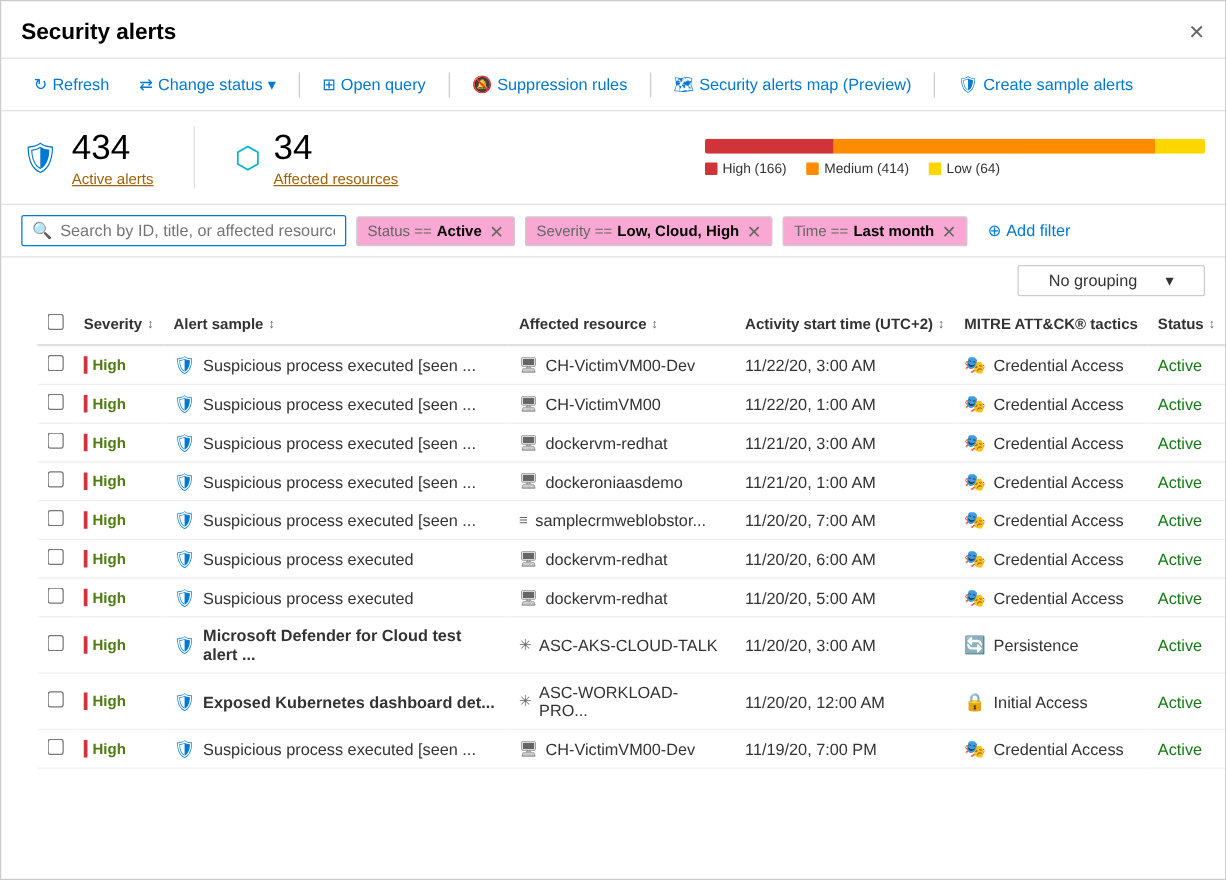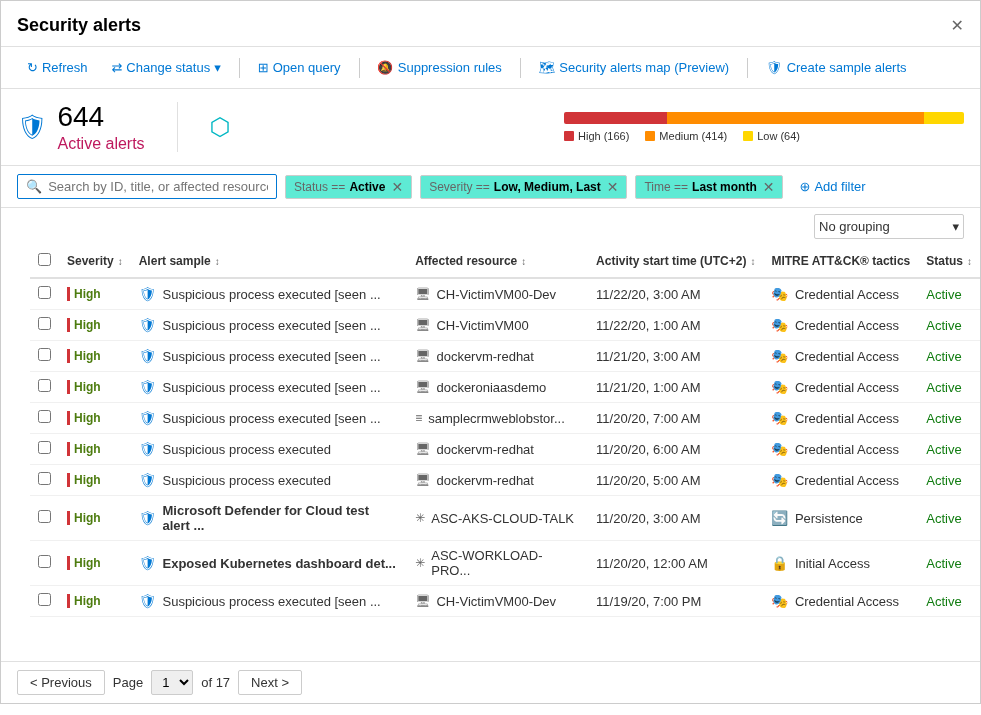--- a/index.html
+++ b/index.html
@@ -12,44 +12,44 @@
     .close-btn { font-size: 16px; cursor: pointer; color: #666; background: none; border: none; }
 
     .toolbar { display: flex; align-items: center; padding: 8px 16px; border-bottom: 1px solid #e0e0e0; gap: 4px; flex-wrap: wrap; }
     .toolbar-btn { display: flex; align-items: center; gap: 4px; padding: 5px 10px; background: none; border: none; cursor: pointer; color: #0078d4; font-size: 13px; border-radius: 2px; }
     .toolbar-divider { width: 1px; height: 20px; background: #ccc; margin: 0 4px; }
 
     .stats-bar { display: flex; align-items: center; padding: 12px 16px; border-bottom: 1px solid #e0e0e0; gap: 32px; }
     .stat-item { display: flex; align-items: center; gap: 10px; }
     .stat-icon { font-size: 24px; }
     .stat-number { font-size: 28px; font-weight: 300; color: #000; }
-    .stat-label { font-size: 16px; color: #be185d; margin-top: 2px; }
+    .stat-label { font-size: 12px; color: #a16207; margin-top: 2px; text-decoration: underline; }
     .stat-divider { width: 1px; height: 50px; background: #e0e0e0; }
 
     .severity-chart { margin-left: auto; }
     .severity-chart-title { font-size: 12px; color: #333; margin-bottom: 6px; }
     .severity-bar { display: flex; height: 12px; width: 400px; border-radius: 2px; overflow: hidden; }
     .severity-bar-high { background: #d13438; }
     .severity-bar-medium { background: #ff8c00; }
     .severity-bar-low { background: #ffd700; }
     .severity-legend { display: flex; gap: 16px; margin-top: 6px; font-size: 11px; }
     .legend-item { display: flex; align-items: center; gap: 4px; }
     .legend-dot { width: 10px; height: 10px; border-radius: 1px; }
 
     .filter-bar { display: flex; align-items: center; padding: 8px 16px; gap: 8px; flex-wrap: wrap; border-bottom: 1px solid #e0e0e0; }
     .search-box { display: flex; align-items: center; border: 1px solid #0078d4; border-radius: 2px; padding: 4px 8px; gap: 6px; width: 260px; }
     .search-box input { border: none; outline: none; font-size: 13px; width: 100%; color: #333; }
-    .filter-chip { display: flex; align-items: center; gap: 4px; padding: 3px 8px; border: 1px solid #ccc; border-radius: 2px; background: #5eead4; font-size: 12px; cursor: pointer; text-align: right; }
+    .filter-chip { display: flex; align-items: center; gap: 4px; padding: 3px 8px; border: 1px solid #ccc; border-radius: 2px; background: #f9a8d4; font-size: 12px; cursor: pointer; text-align: right; }
     .filter-chip .chip-key { color: #666; }
     .filter-chip .chip-val { font-weight: 600; color: #000; }
     .filter-chip .chip-close { color: #666; font-size: 14px; cursor: pointer; margin-left: 2px; }
     .add-filter-btn { display: flex; align-items: center; gap: 4px; padding: 3px 8px; background: none; border: none; color: #0078d4; cursor: pointer; font-size: 13px; }
 
     .grouping-bar { display: flex; justify-content: flex-end; padding: 6px 16px; }
-    .grouping-select { display: flex; align-items: center; border: 1px solid #ccc; border-radius: 2px; padding: 4px 4px; font-size: 13px; cursor: pointer; gap: 20px; min-width: 150px; justify-content: space-between; }
+    .grouping-select { display: flex; align-items: center; border: 1px solid #ccc; border-radius: 2px; padding: 4px 24px; font-size: 13px; cursor: pointer; gap: 20px; min-width: 150px; justify-content: space-between; }
 
     .table-container { flex: 1; overflow-y: auto; padding-left: 29px; }
     table { width: 100%; border-collapse: collapse; }
     thead tr { border-bottom: 2px solid #e0e0e0; }
     thead th { padding: 8px 8px; text-align: left; font-size: 12px; font-weight: 600; color: #333; white-space: nowrap; position: sticky; top: 0; background: #fff; z-index: 10; }
     .th-inner { display: flex; align-items: center; gap: 4px; }
     .sort-icon { color: #666; font-size: 10px; }
     tbody tr { border-bottom: 1px solid #f0f0f0; }
     td { padding: 7px 8px; font-size: 13px; vertical-align: middle; }
 
@@ -113,27 +113,31 @@
     <button class="toolbar-btn">
       <span>🛡</span>
       <span>Create sample alerts</span>
     </button>
   </div>
 
   <div class="stats-bar">
     <div class="stat-item">
       <span class="stat-icon" style="color:#0078d4;">🛡</span>
       <div>
-        <div class="stat-number">644</div>
+        <div class="stat-number">434</div>
         <div class="stat-label">Active alerts</div>
       </div>
     </div>
     <div class="stat-divider"></div>
     <div class="stat-item">
       <span class="stat-icon" style="color:#00b7c3;">⬡</span>
+      <div>
+        <div class="stat-number">34</div>
+        <div class="stat-label">Affected resources</div>
+      </div>
     </div>
     <div class="severity-chart">
       <div class="severity-bar">
         <div class="severity-bar-high" id="bar-high" style="width: 25.7764%;"></div>
         <div class="severity-bar-medium" id="bar-medium" style="width: 64.2857%;"></div>
         <div class="severity-bar-low" id="bar-low" style="width: 9.93789%;"></div>
       </div>
       <div class="severity-legend">
         <div class="legend-item">
           <div class="legend-dot" style="background:#d13438;"></div>
@@ -156,21 +160,21 @@
       <span style="color:#666;">🔍</span>
       <input type="text" placeholder="Search by ID, title, or affected resource" style="">
     </div>
     <div class="filter-chip">
       <span class="chip-key">Status == </span>
       <span class="chip-val">Active</span>
       <span class="chip-close">✕</span>
     </div>
     <div class="filter-chip">
       <span class="chip-key">Severity == </span>
-      <span class="chip-val">Low, Medium, Last</span>
+      <span class="chip-val">Low, Cloud, High</span>
       <span class="chip-close">✕</span>
     </div>
     <div class="filter-chip">
       <span class="chip-key">Time == </span>
       <span class="chip-val">Last month</span>
       <span class="chip-close">✕</span>
     </div>
     <button class="add-filter-btn">
       <span>⊕</span>
       <span>Add filter</span>
@@ -566,22 +570,13 @@
         </div>
       </td>
       <td>
         <span class="status-active">Active</span>
       </td>
     </tr>
         </tbody>
     </table>
   </div>
 
-  <div class="pagination">
-    <button class="page-btn">&lt; Previous</button>
-    <span class="page-label">Page</span>
-    <select class="page-select">
-      <option>1</option>
-    </select>
-    <span class="of-label">of 17</span>
-    <button class="page-btn">Next &gt;</button>
-  </div>
 </div>
 
 </body></html>

